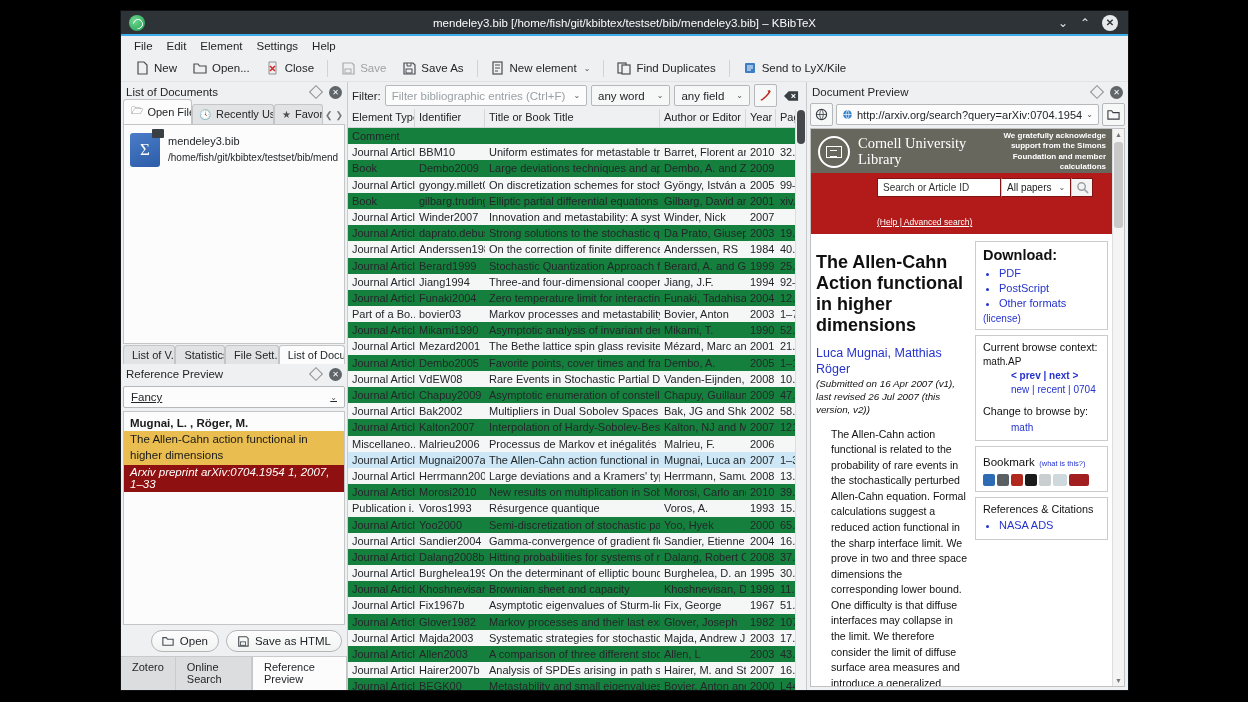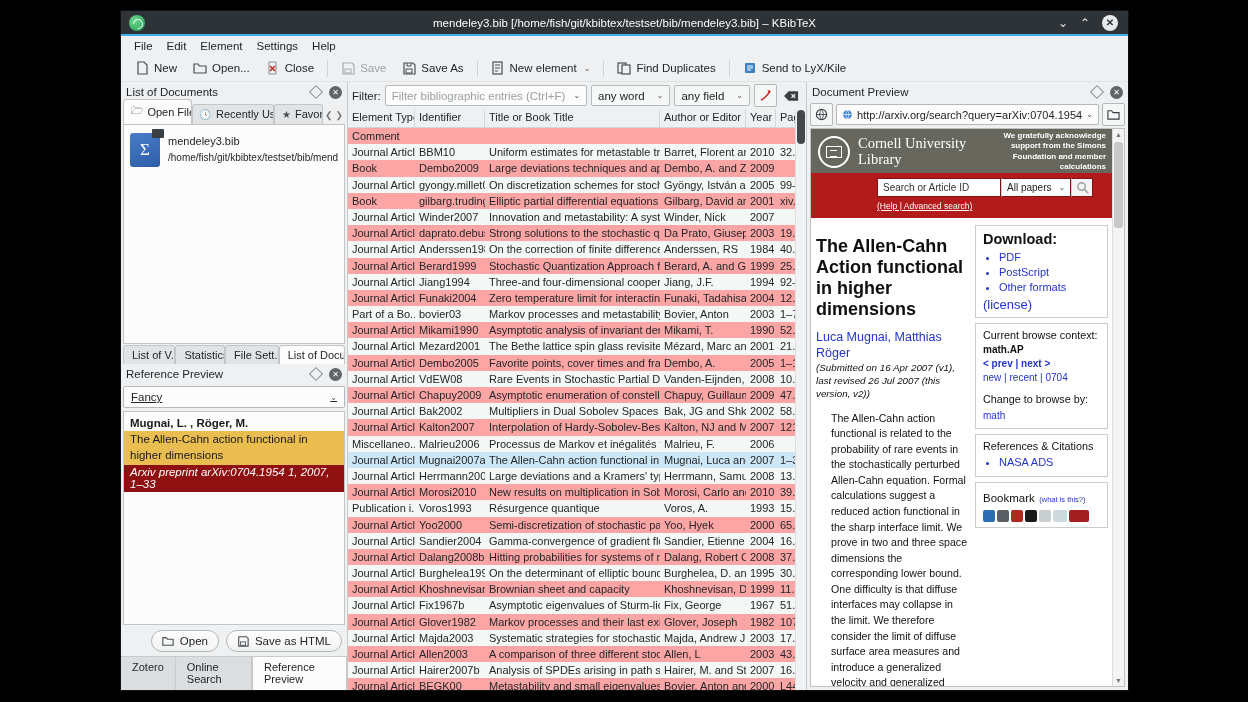--- a/index.html
+++ b/index.html
@@ -58,21 +58,21 @@
   .ref-title { background:#e9bd4f; padding:1px 6px 2px; line-height:1.35; }
   .ref-journal { background:#8f1010; color:#fff; font-style:italic; padding:1px 6px 2px; }
 
   .btn-row { flex:none; display:flex; justify-content:flex-end; gap:7px; padding:4px 5px; }
   .btn { display:flex; align-items:center; gap:6px; border:1px solid #b4b7b9; border-radius:11px; background:linear-gradient(#fdfdfd,#f1f2f2); padding:4px 10px; font-size:11.5px; color:#232629; }
   .bottom-tabs { flex:none; display:flex; font-size:11px; color:#232629; background:#e5e6e7; border-top:1px solid #c8cacc; }
   .btab { padding:4px 11px 5px; background:#dcdddf; border-right:1px solid #c9cbcd; }
   .btab.active { background:#fcfcfc; border-right:1px solid #c3c5c7; border-left:1px solid #c3c5c7; }
 
   
-  .center { flex:1; min-width:0; display:flex; flex-direction:column; background:#fca5a5; border-right:1px solid #c8cacc; }
+  .center { flex:1; min-width:0; display:flex; flex-direction:column; background:#15803d; border-right:1px solid #c8cacc; }
   .filter-row { height:27px; flex:none; display:flex; align-items:center; gap:4px; padding:0 4px; background:#eff0f1; font-size:11.5px; color:#232629; }
   .filter-input { flex:1; min-width:0; height:19px; border:1px solid #b6b9bb; border-radius:2px; background:#fcfcfc; display:flex; align-items:center; justify-content:space-between; padding:0 6px; }
   .placeholder { color:#9aa0a4; white-space:nowrap; overflow:hidden; }
   .small-select { height:19px; border:1px solid #b6b9bb; border-radius:2px; background:#f6f7f7; padding:0 6px; display:flex; align-items:center; gap:12px; white-space:nowrap; }
   .sel-arrow { font-size:8px; color:#555; }
   .icon-btn { width:21px; height:21px; border:1px solid #b6b9bb; border-radius:2px; background:#f6f7f7; display:flex; align-items:center; justify-content:center; }
   .icon-btn.flat { border:none; background:none; }
 
   .grid-wrap { flex:1; min-height:0; position:relative; }
   .grid-inner { position:absolute; left:0; top:0; right:10px; bottom:0; display:flex; flex-direction:column; overflow:hidden; }
@@ -106,41 +106,41 @@
   .seal::after { content:""; position:absolute; left:10px; top:12px; width:7px; height:5px; border-top:1.5px solid #fff; border-bottom:1.5px solid #fff; }
   .cu-text { font-family:"Liberation Serif",serif; font-size:14.5px; line-height:1.1; white-space:nowrap; }
   .ack { margin-left:auto; text-align:right; font-size:8px; font-weight:bold; line-height:1.3; width:150px; }
 
   .banner-red { background:#b31b1b; color:#fff; padding:5px 8px 7px; }
   .crumb { font-weight:bold; font-size:12.5px; margin:3px 0 7px; }
   .search-row { display:flex; margin-left:58px; }
   .arxiv-input { background:#fff; color:#333; width:124px; height:19px; font-size:10px; padding:0 5px; display:flex; align-items:center; border:1px solid #7e1414; box-sizing:border-box; }
   .all-papers { background:#fff; color:#222; font-size:10px; display:flex; align-items:center; gap:7px; padding:0 5px; border:1px solid #7e1414; border-left:1px solid #ccc; height:19px; box-sizing:border-box; }
   .mag-btn { width:22px; height:19px; background:#f4f4f4; border:1px solid #7e1414; border-left:1px solid #ccc; display:flex; align-items:center; justify-content:center; box-sizing:border-box; }
-  .help-links { font-size:8.5px; margin:4px 0 0 58px; text-decoration:underline; }
+  .help-links { font-size:8.5px; margin:20px 0 0 58px; text-decoration:underline; }
 
   .wv-body { display:flex; gap:7px; padding:7px 5px; background:#fff; }
   .col-main { width:152px; flex:none; }
   .subject-box { border:1px solid #bbb; border-left:none; padding:3px 5px; font-weight:bold; font-size:11px; color:#111; }
   .paper-title { font-size:18px; font-weight:bold; line-height:1.16; margin:11px 0 9px; color:#101010; }
   .paper-authors { color:#2433cc; font-size:12.5px; line-height:1.3; }
   .submitted { font-style:italic; font-size:9.8px; line-height:1.35; margin-bottom:10px; color:#111; }
   .abstract { font-size:10.6px; line-height:1.47; padding-left:15px; color:#111; }
 
   .col-side { flex:1; min-width:0; display:flex; flex-direction:column; gap:5px; }
   .side-box { border:1px solid #ccc; background:#fff; padding:5px 7px; }
   .dl-title { font-size:14.5px; font-weight:bold; color:#111; }
   ul.linklist { margin:3px 0 2px 16px; padding:0; }
   ul.linklist li { color:#2433cc; font-size:11px; line-height:1.35; }
-  .tiny-link { font-size:13px; color:#2433cc; }
+  .tiny-link { font-size:10px; color:#2433cc; }
   .side-label { font-size:10.8px; color:#111; margin-bottom:3px; }
-  .ctx { font-weight:bold; font-size:10px; color:#111; margin:2px 0; }
+  .ctx { font-weight:normal; font-size:10px; color:#111; margin:2px 0; }
   .blue { color:#2433cc; }
   .bold { font-weight:bold; }
-  .sb-line { font-size:10px; line-height:1.4; }
+  .sb-line { font-size:10px; line-height:1.4;margin-left:28px; }
   .browse-head { font-size:10.8px; margin:8px 0 4px; color:#111; }
   .bm-title { font-size:11.5px; color:#111; }
   .bm-hint { font-size:7.5px; color:#2433cc; }
   .bm-icons { display:flex; gap:2px; margin-top:4px; align-items:center; }
   .bm-ic { width:12px; height:12px; border-radius:2px; display:inline-block; }
 </style>
 </head>
 <body>
 
 <div class="window">
@@ -743,38 +743,38 @@
               </div>
               <div class="side-box">
                 <div class="side-label">Current browse context:</div>
                 <div class="ctx">math.AP</div>
                 <div class="sb-line blue bold">&lt; prev | next &gt;</div>
                 <div class="sb-line blue">new | recent | 0704</div>
                 <div class="browse-head">Change to browse by:</div>
                 <div class="sb-line blue">math</div>
               </div>
               <div class="side-box">
-                <div class="side-label">References &amp; Citations</div>
-                <ul class="linklist">
-                  <li>NASA ADS</li>
-                </ul>
-              </div>
-              <div class="side-box">
                 <span class="bm-title">Bookmark</span>
                 <span class="bm-hint">(what is this?)</span>
                 <div class="bm-icons">
                     <span class="bm-ic" style="background: rgb(45, 108, 181); width: 12px;"></span>
                     <span class="bm-ic" style="background: rgb(90, 95, 99); width: 12px;"></span>
                     <span class="bm-ic" style="background: rgb(176, 40, 30); width: 12px;"></span>
                     <span class="bm-ic" style="background: rgb(26, 26, 26); width: 12px;"></span>
                     <span class="bm-ic" style="background: rgb(201, 206, 209); width: 12px;"></span>
                     <span class="bm-ic" style="background: rgb(207, 216, 220); width: 14px;"></span>
                     <span class="bm-ic" style="background: rgb(163, 31, 31); width: 20px;"></span>
                   </div>
               </div>
+              <div class="side-box">
+                <div class="side-label">References &amp; Citations</div>
+                <ul class="linklist">
+                  <li>NASA ADS</li>
+                </ul>
+              </div>
             </div>
           </div>
         </div>
         <div class="wv-scroll">
           <div class="wv-arrow-top">▲</div>
           <div class="wv-thumb"></div>
           <div class="wv-arrow-bot">▼</div>
         </div>
       </div>
     </div>

